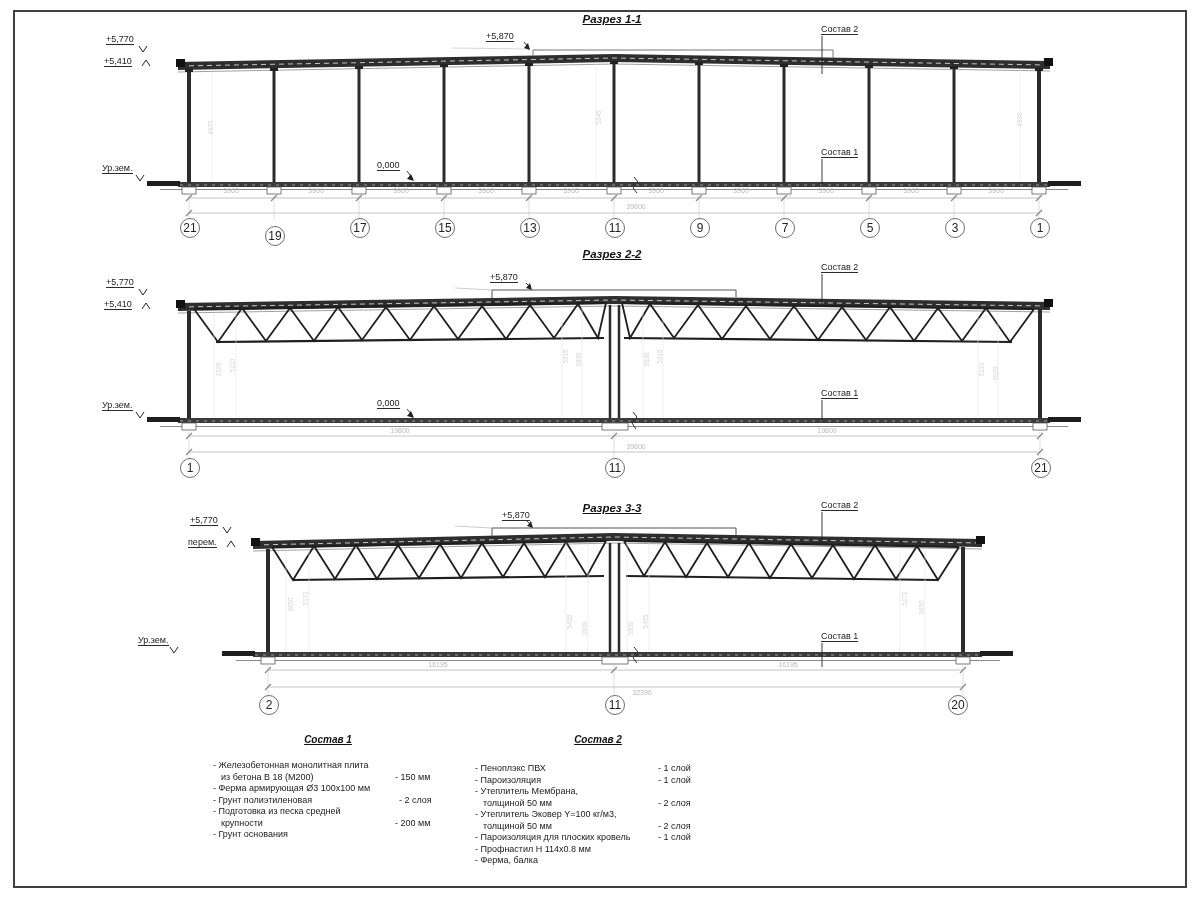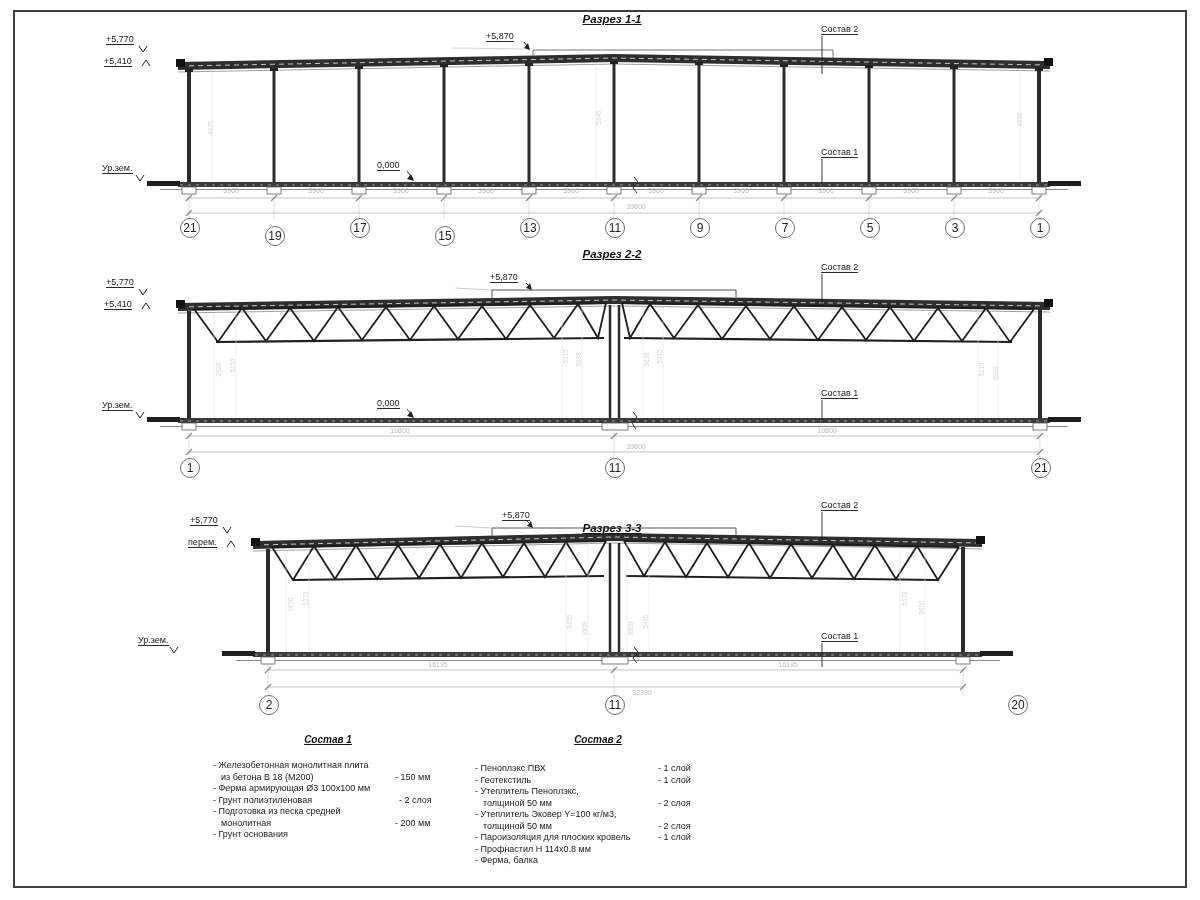--- a/index.html
+++ b/index.html
@@ -305,21 +305,21 @@
 <span class="dim" data-name="bay-dim" style="left:826px;top:187px">3960</span>
 <span class="dim" data-name="bay-dim" style="left:911px;top:187px">3960</span>
 <span class="dim" data-name="bay-dim" style="left:996px;top:187px">3960</span>
 <span class="dim" data-name="total-dim" style="left:636px;top:203px">39600</span>
 <span class="vd" data-name="height-dim" style="left:195px;top:124px">4970</span>
 <span class="vd" data-name="height-dim" style="left:583px;top:114px">5345</span>
 <span class="vd" data-name="height-dim" style="left:1004px;top:116px">4930</span>
 <span class="gc" data-name="grid-bubble" style="left:180px;top:218px">21</span>
 <span class="gc" data-name="grid-bubble" style="left:265px;top:226px">19</span>
 <span class="gc" data-name="grid-bubble" style="left:350px;top:218px">17</span>
-<span class="gc" data-name="grid-bubble" style="left:435px;top:226px">15</span>
+<span class="gc" data-name="grid-bubble" style="left:435px;top:218px">15</span>
 <span class="gc" data-name="grid-bubble" style="left:520px;top:218px">13</span>
 <span class="gc" data-name="grid-bubble" style="left:605px;top:218px">11</span>
 <span class="gc" data-name="grid-bubble" style="left:690px;top:218px">9</span>
 <span class="gc" data-name="grid-bubble" style="left:775px;top:218px">7</span>
 <span class="gc" data-name="grid-bubble" style="left:860px;top:218px">5</span>
 <span class="gc" data-name="grid-bubble" style="left:945px;top:218px">3</span>
 <span class="gc" data-name="grid-bubble" style="left:1030px;top:218px">1</span>
 
 <span class="ttl" data-name="section-2-title" style="left:612px;top:248px">Разрез 2-2</span>
 <span class="lbl ul" data-name="elevation-5770-label" style="left:106px;top:278px">+5,770</span>
@@ -337,58 +337,58 @@
 <span class="vd" data-name="height-dim" style="left:550px;top:353px">5315</span>
 <span class="vd" data-name="height-dim" style="left:563px;top:356px">3838</span>
 <span class="vd" data-name="height-dim" style="left:631px;top:356px">3838</span>
 <span class="vd" data-name="height-dim" style="left:644px;top:353px">5315</span>
 <span class="vd" data-name="height-dim" style="left:966px;top:366px">5110</span>
 <span class="vd" data-name="height-dim" style="left:980px;top:370px">3929</span>
 <span class="gc" data-name="grid-bubble" style="left:180px;top:458px">1</span>
 <span class="gc" data-name="grid-bubble" style="left:605px;top:458px">11</span>
 <span class="gc" data-name="grid-bubble" style="left:1031px;top:458px">21</span>
 
-<span class="ttl" data-name="section-3-title" style="left:612px;top:522px">Разрез 3-3</span>
+<span class="ttl" data-name="section-3-title" style="left:612px;top:502px">Разрез 3-3</span>
 <span class="lbl ul" data-name="elevation-5770-label" style="left:190px;top:516px">+5,770</span>
 <span class="lbl ul" data-name="elevation-variable-label" style="left:188px;top:538px">перем.</span>
 <span class="lbl ul" data-name="elevation-5870-label" style="left:502px;top:511px">+5,870</span>
 <span class="lbl ul" data-name="ground-level-label" style="left:138px;top:636px">Ур.зем.</span>
 <span class="lbl ul" data-name="comp2-reference-label" style="left:821px;top:501px">Состав 2</span>
 <span class="lbl ul" data-name="comp1-reference-label" style="left:821px;top:632px">Состав 1</span>
 <span class="dim" data-name="half-span-dim" style="left:438px;top:661px">16195</span>
 <span class="dim" data-name="half-span-dim" style="left:788px;top:661px">16195</span>
 <span class="dim" data-name="total-dim" style="left:642px;top:689px">32390</span>
 <span class="vd" data-name="height-dim" style="left:275px;top:601px">3650</span>
 <span class="vd" data-name="height-dim" style="left:290px;top:595px">5172</span>
 <span class="vd" data-name="height-dim" style="left:554px;top:618px">5455</span>
 <span class="vd" data-name="height-dim" style="left:569px;top:625px">3909</span>
 <span class="vd" data-name="height-dim" style="left:615px;top:625px">3909</span>
 <span class="vd" data-name="height-dim" style="left:630px;top:618px">5455</span>
 <span class="vd" data-name="height-dim" style="left:889px;top:595px">5172</span>
 <span class="vd" data-name="height-dim" style="left:906px;top:604px">3650</span>
 <span class="gc" data-name="grid-bubble" style="left:259px;top:695px">2</span>
 <span class="gc" data-name="grid-bubble" style="left:605px;top:695px">11</span>
-<span class="gc" data-name="grid-bubble" style="left:1008px;top:695px">20</span>
+<span class="gc" data-name="grid-bubble" style="left:948px;top:695px">20</span>
 
 <span class="lt" data-name="comp1-title" style="left:328px;top:734px">Состав 1</span>
 <div class="leg" data-name="comp1-list" style="left:213px;top:760px;width:245px;">
   <div class="row" data-name="list-item"><span class="t" style="position:static" data-name="item-text">- Железобетонная  монолитная плита</span></div>
   <div class="row" data-name="list-item"><span class="t ind" style="position:static" data-name="item-text">из бетона В 18 (М200)</span><span class="v" style="left:182px" data-name="item-value">- 150 мм</span></div>
   <div class="row" data-name="list-item"><span class="t" style="position:static" data-name="item-text">- Ферма армирующая Ø3 100x100 мм</span></div>
   <div class="row" data-name="list-item"><span class="t" style="position:static" data-name="item-text">- Грунт полиэтиленовая</span><span class="v" style="left:186px" data-name="item-value">- 2 слоя</span></div>
   <div class="row" data-name="list-item"><span class="t" style="position:static" data-name="item-text">- Подготовка из песка средней</span></div>
-  <div class="row" data-name="list-item"><span class="t ind" style="position:static" data-name="item-text">монолитная</span><span class="v" style="left:182px" data-name="item-value">- 200 мм</span></div>
+  <div class="row" data-name="list-item"><span class="t ind" style="position:static" data-name="item-text">крупности</span><span class="v" style="left:182px" data-name="item-value">- 200 мм</span></div>
   <div class="row" data-name="list-item"><span class="t" style="position:static" data-name="item-text">- Грунт основания</span></div>
 </div>
 
 <span class="lt" data-name="comp2-title" style="left:598px;top:734px">Состав 2</span>
 <div class="leg" data-name="comp2-list" style="left:475px;top:763px;width:250px;">
   <div class="row" data-name="list-item"><span class="t" style="position:static" data-name="item-text">- Пеноплэкс ПВХ</span><span class="v" style="left:183px" data-name="item-value">- 1 слой</span></div>
-  <div class="row" data-name="list-item"><span class="t" style="position:static" data-name="item-text">- Геотекстиль</span><span class="v" style="left:183px" data-name="item-value">- 1 слой</span></div>
-  <div class="row" data-name="list-item"><span class="t" style="position:static" data-name="item-text">- Утеплитель Пеноплэкс,</span></div>
+  <div class="row" data-name="list-item"><span class="t" style="position:static" data-name="item-text">- Пароизоляция</span><span class="v" style="left:183px" data-name="item-value">- 1 слой</span></div>
+  <div class="row" data-name="list-item"><span class="t" style="position:static" data-name="item-text">- Утеплитель Мембрана,</span></div>
   <div class="row" data-name="list-item"><span class="t ind" style="position:static" data-name="item-text">толщиной 50 мм</span><span class="v" style="left:183px" data-name="item-value">- 2 слоя</span></div>
   <div class="row" data-name="list-item"><span class="t" style="position:static" data-name="item-text">- Утеплитель Эковер Y=100 кг/м3,</span></div>
   <div class="row" data-name="list-item"><span class="t ind" style="position:static" data-name="item-text">толщиной 50 мм</span><span class="v" style="left:183px" data-name="item-value">- 2 слоя</span></div>
   <div class="row" data-name="list-item"><span class="t" style="position:static" data-name="item-text">- Пароизоляция для плоских кровель</span><span class="v" style="left:183px" data-name="item-value">- 1 слой</span></div>
   <div class="row" data-name="list-item"><span class="t" style="position:static" data-name="item-text">- Профнастил Н 114x0.8 мм</span></div>
   <div class="row" data-name="list-item"><span class="t" style="position:static" data-name="item-text">- Ферма, балка</span></div>
 </div>
 
 </div>
 

